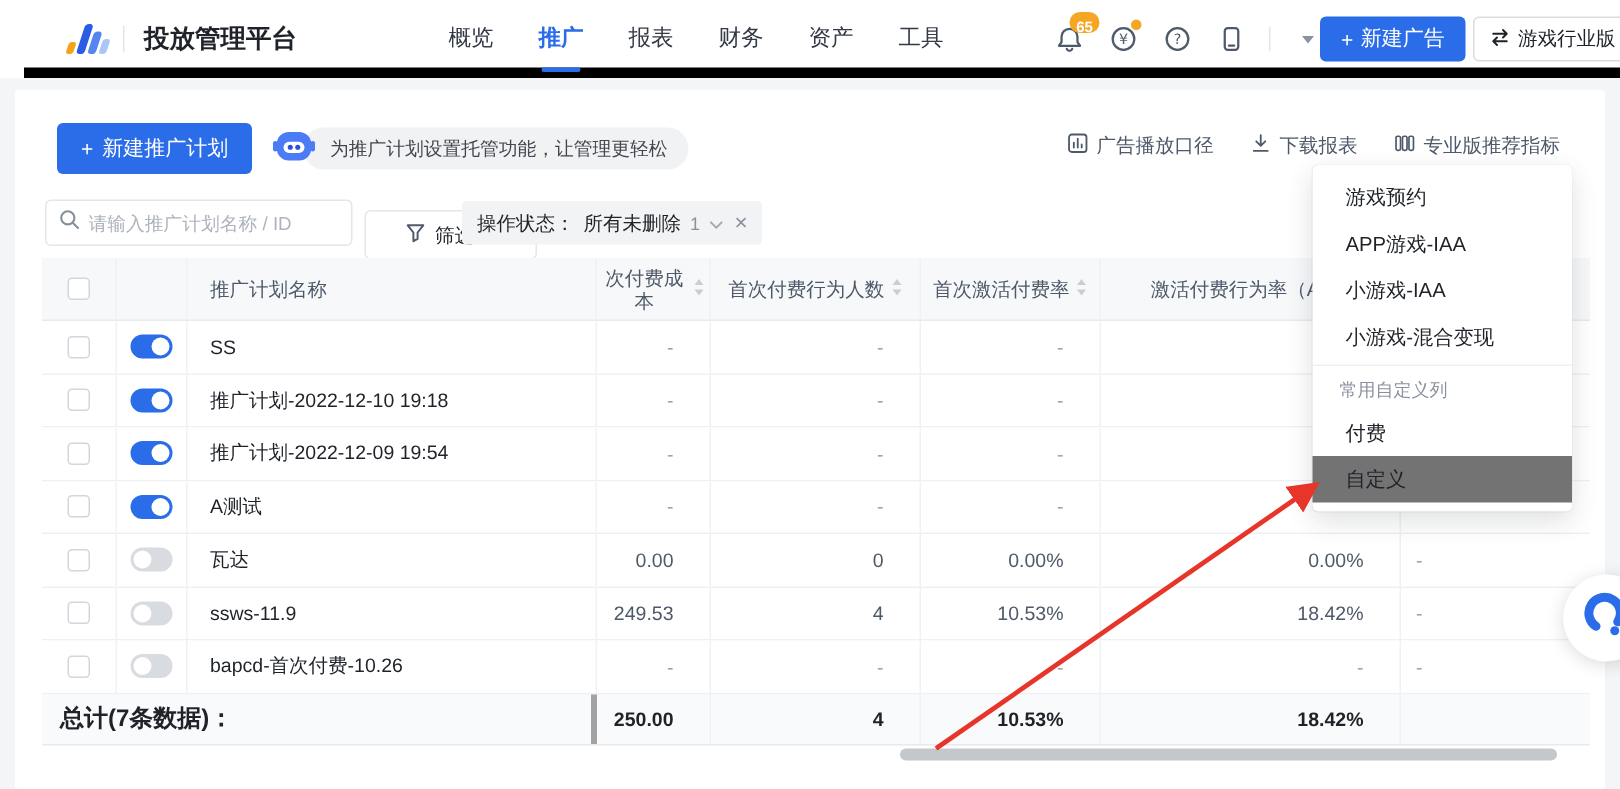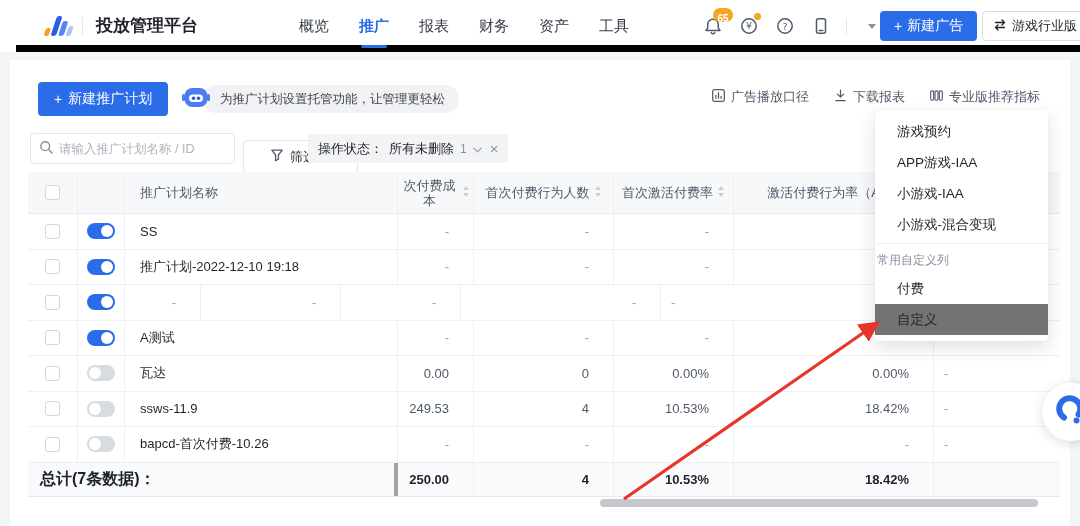--- a/index.html
+++ b/index.html
@@ -81,21 +81,21 @@
   .toggle.off .knob { left:2px; }
 
   
   .hscroll-thumb { position:absolute; left:600px; top:499px; width:438px; height:8px; border-radius:4px; background:#c4c7cc; z-index:3; cursor:pointer; }
 
   
   .dropdown { position:absolute; left:875px; top:110px; width:173px; background:#fff; border-radius:4px; box-shadow:0 6px 18px rgba(31,35,41,0.14), 0 0 1px rgba(31,35,41,0.12); padding:6px 0; z-index:10; }
   .dd-item { height:31px; line-height:31px; padding-left:22px; font-size:13.5px; color:#1f2329; cursor:pointer; white-space:nowrap; }
   .dd-item.highlighted { background:#737373; }
   .dd-divider { height:1px; background:#eef0f2; margin:3px 0; }
-  .dd-section { height:26px; line-height:26px; padding-left:2px; font-size:12px; color:#8a919f; }
+  .dd-section { height:26px; line-height:26px; padding-left:18px; font-size:12px; color:#8a919f; }
 
   
   .arrow-overlay { position:absolute; left:0; top:0; z-index:20; pointer-events:none; }
 
   
   .float-help { position:absolute; left:1042px; top:383px; width:58px; height:58px; border-radius:50%; background:#fff; box-shadow:0 2px 12px rgba(0,0,0,0.14); display:flex; align-items:center; justify-content:center; z-index:9; cursor:pointer; }
 </style>
 </head>
 <body>
 
@@ -345,20 +345,21 @@
     </div>
         <div class="trow">
       <div class="cell col-check">
             <span class="checkbox"></span>
           </div>
       <div class="cell col-toggle">
             <span class="toggle on">
               <span class="knob"></span>
             </span>
           </div>
+      <div class="cell col-name">推广计划-2022-12-09 19:54</div>
       <div class="cell col-cost num dash">-</div>
       <div class="cell col-payers num dash">-</div>
       <div class="cell col-rate1 num dash">-</div>
       <div class="cell col-rate2 num dash">-</div>
       <div class="cell col-extra dash">-</div>
     </div>
         <div class="trow">
       <div class="cell col-check">
             <span class="checkbox"></span>
           </div>

